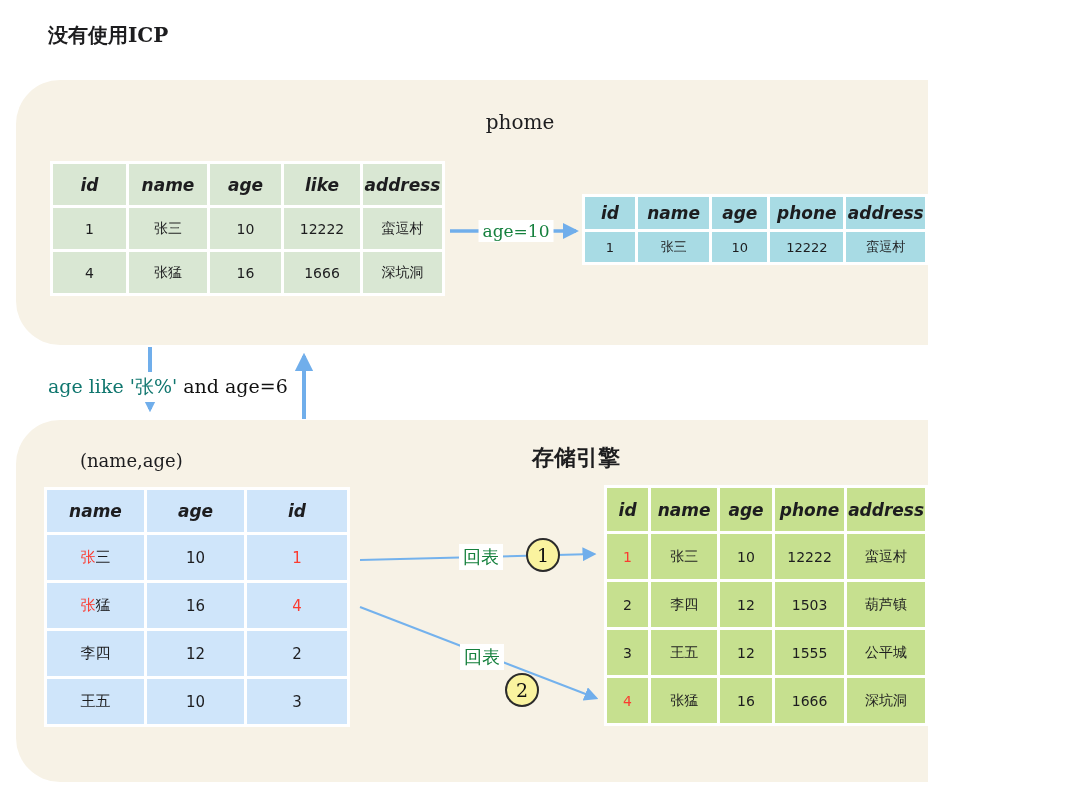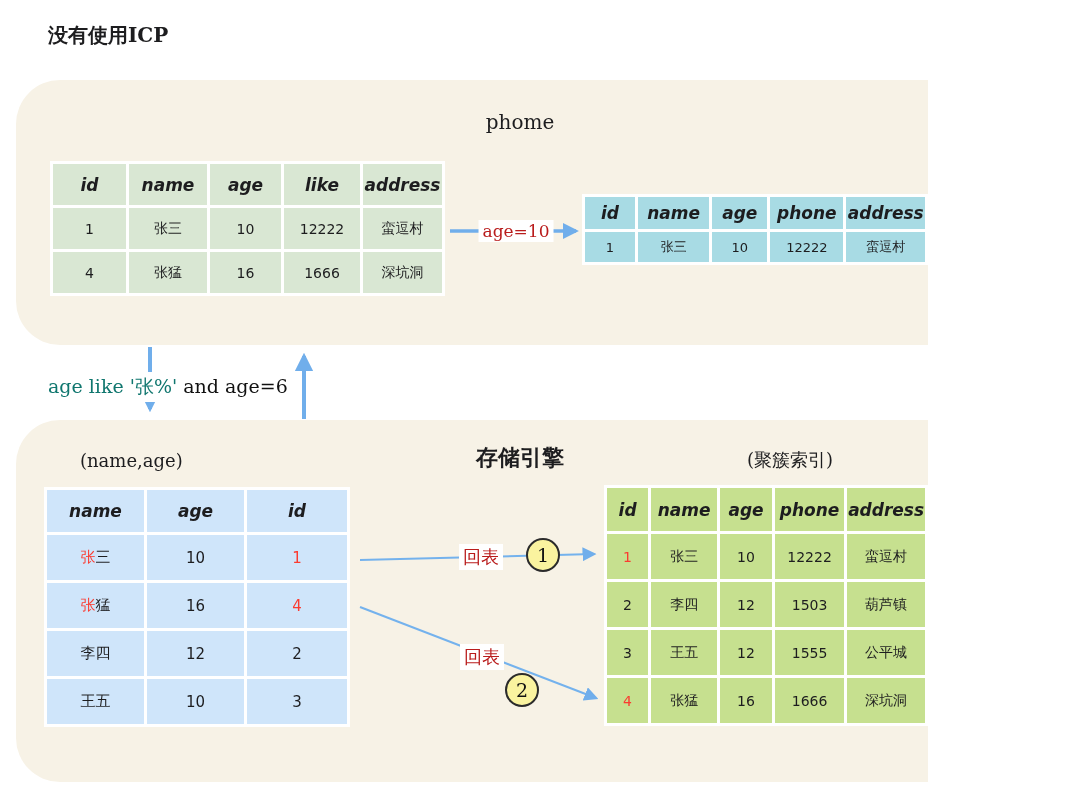--- a/index.html
+++ b/index.html
@@ -4,21 +4,21 @@
 <style>
   html,body{margin:0;padding:0;background:#fff;}
   .canvas{position:relative;width:928px;height:804px;background:#fff;overflow:hidden;
           font-family:"DejaVu Serif","Liberation Serif",serif;}
   .page-title{position:absolute;left:48px;top:22px;font-size:20px;font-weight:bold;color:#1d1d1f;}
   .box{position:absolute;background:#f7f2e6;border-radius:44px;}
   .server-box{left:16px;top:80px;width:1048px;height:265px;}
   .engine-box{left:16px;top:420px;width:1048px;height:362px;}
   .box-label{position:absolute;text-align:center;color:#1d1d1f;}
   .server-label{left:460px;top:110px;width:120px;font-size:20px;}
-  .engine-label{left:420px;top:443px;width:200px;font-size:22px;font-weight:bold;}
+  .engine-label{left:420px;top:443px;width:200px;font-size:22px;font-weight:bold;text-align:right;}
   .caption{position:absolute;text-align:left;font-size:18px;color:#1d1d1f;}
   .cap-nameage{left:80px;top:450px;width:200px;}
   .cap-cluster{left:747px;top:448px;width:200px;}
 
   table.tbl{position:absolute;border-collapse:separate;border-spacing:3px;background:#ffffff;table-layout:fixed;}
   table.tbl th,table.tbl td{text-align:center;vertical-align:middle;overflow:hidden;
       font-family:"DejaVu Sans","Liberation Sans",sans-serif;color:#1d1d1f;padding:0;}
   table.tbl th{font-weight:bold;font-size:17px;font-style:italic;}
   .red{color:#fb3b30;}
 
@@ -38,21 +38,21 @@
   #tbl-secidx td{height:45px;font-size:15px;}
 
   #tbl-clusidx{left:604px;top:485px;}
   #tbl-clusidx th,#tbl-clusidx td{background:#c6e08f;}
   #tbl-clusidx th{height:43px;}
   #tbl-clusidx td{height:45px;font-size:14px;}
 
   svg.arrows{position:absolute;left:0;top:0;width:1080px;height:804px;pointer-events:none;}
 
   .arrow-label{position:absolute;transform:translate(-50%,-50%);background:#fff;
-      padding:1px 4px;font-size:18px;color:#b91c1c;white-space:nowrap;}
+      padding:1px 4px;font-size:18px;color:#15803d;white-space:nowrap;}
   .lbl-age10{left:516px;top:231px;font-size:17px;}
   .lbl-back1{left:481px;top:557px;}
   .lbl-back2{left:482px;top:657px;}
   .query-label{position:absolute;left:44px;top:372px;background:#fff;padding:2px 4px;
       font-size:19px;color:#111;white-space:nowrap;}
   .query-label .blue{color:#0f766e;}
   .step-badge{position:absolute;width:34px;height:34px;border-radius:50%;background:#faf39f;
       border:2px solid #2b2b2b;box-sizing:border-box;display:flex;align-items:center;justify-content:center;
       font-size:19px;color:#111;}
   .badge-1{left:526px;top:538px;}
@@ -146,21 +146,20 @@
           <td>2</td>
         </tr>
         <tr>
           <td>王五</td>
           <td>10</td>
           <td>3</td>
         </tr>
       </tbody>
     </table>
 
-  <div class="caption cap-cluster">(聚簇索引)</div>
   <table class="tbl" id="tbl-clusidx">
       <thead>
         <tr>
           <th style="width: 71px;">id</th>
           <th style="width: 83px;">name</th>
           <th style="width: 73px;">age</th>
           <th style="width: 82px;">phone</th>
           <th style="width: 80px;">address</th>
         </tr>
       </thead>

